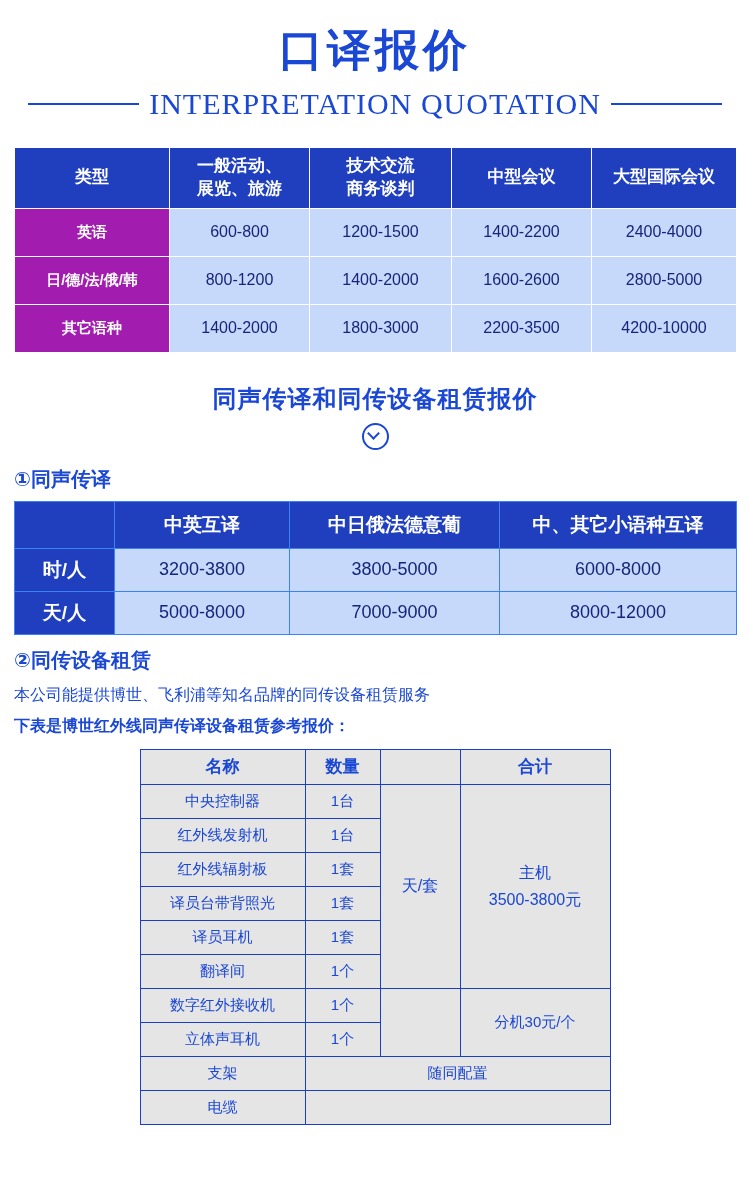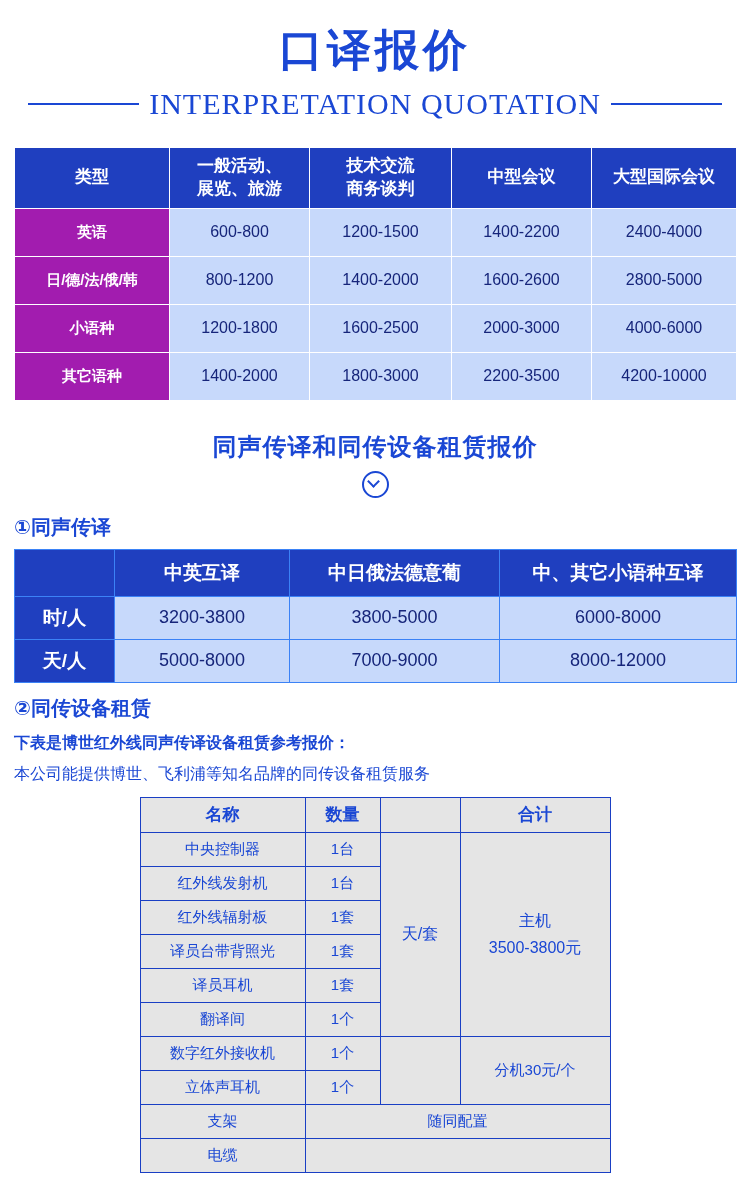--- a/index.html
+++ b/index.html
@@ -271,27 +271,20 @@
           <td class="val">2400-4000</td>
         </tr>
         <tr>
           <td class="rowhead">日/德/法/俄/韩</td>
           <td class="val">800-1200</td>
           <td class="val">1400-2000</td>
           <td class="val">1600-2600</td>
           <td class="val">2800-5000</td>
         </tr>
         <tr>
-          <td class="rowhead">小语种</td>
-          <td class="val">1200-1800</td>
-          <td class="val">1600-2500</td>
-          <td class="val">2000-3000</td>
-          <td class="val">4000-6000</td>
-        </tr>
-        <tr>
           <td class="rowhead">其它语种</td>
           <td class="val">1400-2000</td>
           <td class="val">1800-3000</td>
           <td class="val">2200-3500</td>
           <td class="val">4200-10000</td>
         </tr>
       </tbody>
     </table>
   </div>
 
@@ -328,22 +321,22 @@
           <td class="rowhead">天/人</td>
           <td class="val">5000-8000</td>
           <td class="val">7000-9000</td>
           <td class="val">8000-12000</td>
         </tr>
       </tbody>
     </table>
   </div>
 
   <div class="sub-title">②同传设备租赁</div>
+  <div class="para">本公司能提供博世、飞利浦等知名品牌的同传设备租赁服务</div>
   <div class="para bold">下表是博世红外线同声传译设备租赁参考报价：</div>
-  <div class="para">本公司能提供博世、飞利浦等知名品牌的同传设备租赁服务</div>
 
   <div class="equip-wrap">
     <table class="equip-table">
       <colgroup>
         <col style="width:165px">
         <col style="width:75px">
         <col style="width:80px">
         <col style="width:150px">
       </colgroup>
       <thead>

